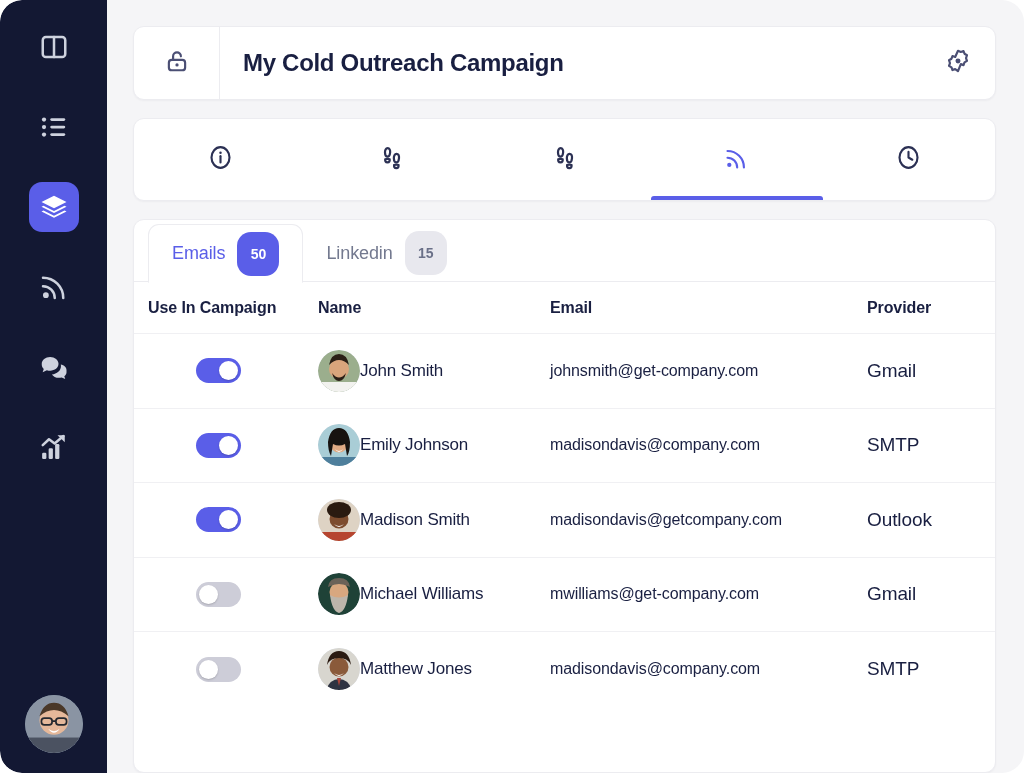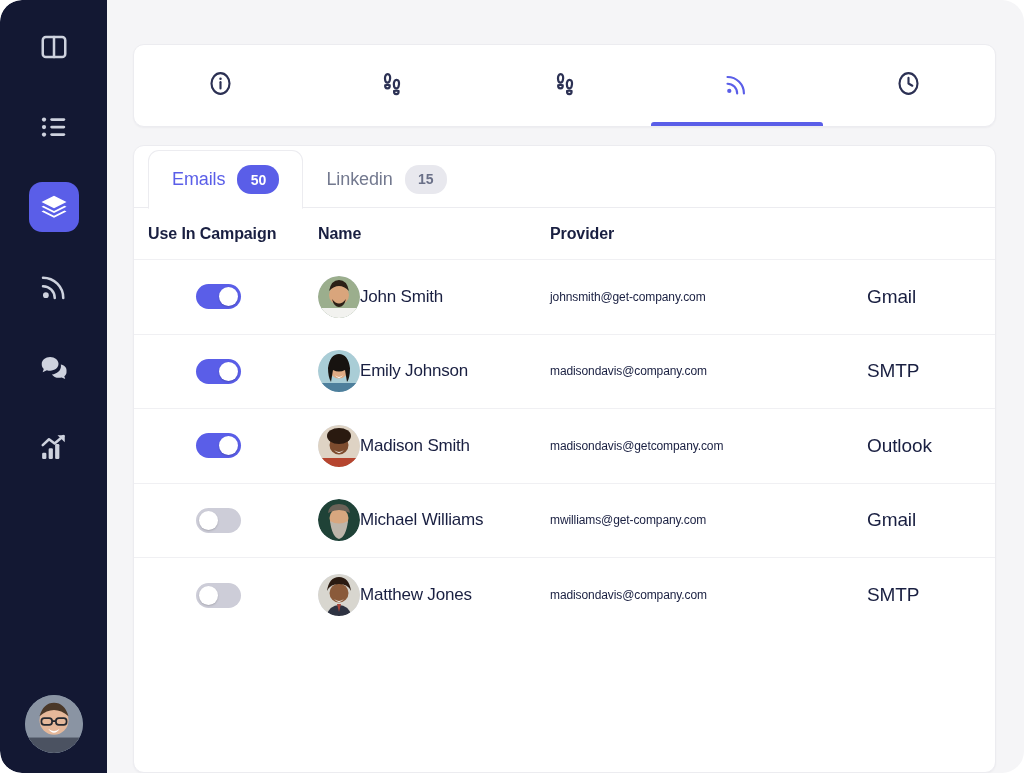--- a/index.html
+++ b/index.html
@@ -168,21 +168,21 @@
     gap: 12px;
     padding: 0 23px;
     cursor: pointer;
     position: relative;
     z-index: 2;
     font-size: 18px;
   }
   .ptab-label { font-weight: 500; color: #73798f; letter-spacing: -0.1px; }
   .ptab-badge {
     min-width: 42px;
-    height: 29px;
+    height: 44px;
     padding: 0 11px;
     border-radius: 14px;
     background: #e8e8ee;
     color: #6a7088;
     font-size: 14px;
     font-weight: 600;
     display: flex; align-items: center; justify-content: center;
   }
   .ptab.active {
     background: #ffffff;
@@ -248,21 +248,21 @@
   .name-cell { width: 232px; flex: 0 0 232px; display: flex; align-items: center; }
   .avatar {
     width: 42px; height: 42px;
     border-radius: 50%;
     flex: 0 0 42px;
     overflow: hidden;
     background: #dfe3ea;
   }
   .avatar svg { display: block; width: 100%; height: 100%; }
   .name-txt { font-size: 17px; color: #191f41; letter-spacing: -0.2px; white-space: nowrap; }
-  .email-cell { width: 317px; flex: 0 0 317px; font-size: 12px; color: #191f41; letter-spacing: -0.1px; white-space: nowrap; }
+  .email-cell { width: 317px; flex: 0 0 317px; font-size: 16px; color: #191f41; letter-spacing: -0.1px; white-space: nowrap; }
   .prov-cell { flex: 1 1 auto; font-size: 19px; color: #191f41; letter-spacing: -0.1px; }
 </style>
 </head>
 <body>
 
 <div id="app">
 
   <nav class="sidebar">
 
     <div class="nav-item">
@@ -344,20 +344,40 @@
           <rect x="32" y="24" width="11" height="7" rx="3" fill="none" stroke="#24282f" stroke-width="1.8"></rect>
           <line x1="28" y1="27" x2="32" y2="27" stroke="#24282f" stroke-width="1.8"></line>
           <path d="M24 35 q6 5 12 0 q-6 8 -12 0z" fill="#ffffff"></path>
         </g>
       </svg>
     </div>
   </nav>
 
   <div class="main">
 
+    <div class="titlebar">
+      <div class="lock-cell">
+        <span>
+          <svg width="26" height="26" viewBox="0 0 24 24">
+            <rect x="4.5" y="11" width="15" height="9.5" rx="2.6" fill="none" stroke="#4b4f74" stroke-width="2"></rect>
+            <path d="M8.4 11 V7.7 a3.6 3.6 0 0 1 7.2 0" fill="none" stroke="#4b4f74" stroke-width="2" stroke-linecap="round"></path>
+            <circle cx="12" cy="15.6" r="1.5" fill="#4b4f74"></circle>
+          </svg>
+        </span>
+      </div>
+      <div class="title-text">My Cold Outreach Campaign</div>
+      <div class="gear-cell">
+        <span>
+          <svg width="26" height="26" viewBox="0 0 24 24">
+            <path d="M12 2.6 l2.6 1.1 2.5-.9 .9 2.5 2.3 1.4-.9 2.6 .9 2.6-2.3 1.4-.9 2.5-2.5-.9L12 21.4l-2.6-1.9-2.5 .9-.9-2.5-2.3-1.4 .9-2.6-.9-2.6 2.3-1.4 .9-2.5 2.5 .9z" fill="none" stroke="#4b4f74" stroke-width="2" stroke-linejoin="round"></path>
+            <circle cx="12" cy="12" r="2.3" fill="#4b4f74"></circle>
+          </svg>
+        </span>
+      </div>
+    </div>
 
     <div class="icontabs">
 
       <div class="icontab">
         <span>
           <svg width="27" height="27" viewBox="0 0 24 24">
             <ellipse cx="12" cy="12" rx="8" ry="9.2" class="ic"></ellipse>
             <circle cx="12" cy="7.8" r="1.1" class="ic-fill"></circle>
             <line x1="12" y1="10.8" x2="12" y2="16.4" class="ic"></line>
           </svg>
@@ -415,20 +435,21 @@
         </div>
         <div class="ptab">
           <span class="ptab-label">Linkedin</span>
           <span class="ptab-badge">15</span>
         </div>
       </div>
 
       <div class="thead">
         <div class="col-toggle">Use In Campaign</div>
         <div class="col-name">Name</div>
+        <div class="col-email">Email</div>
         <div class="col-prov">Provider</div>
       </div>
 
       <div class="trow">
         <div class="toggle-wrap">
           <div class="toggle on">
               <span class="knob"></span>
             </div>
         </div>
         <div class="name-cell">

